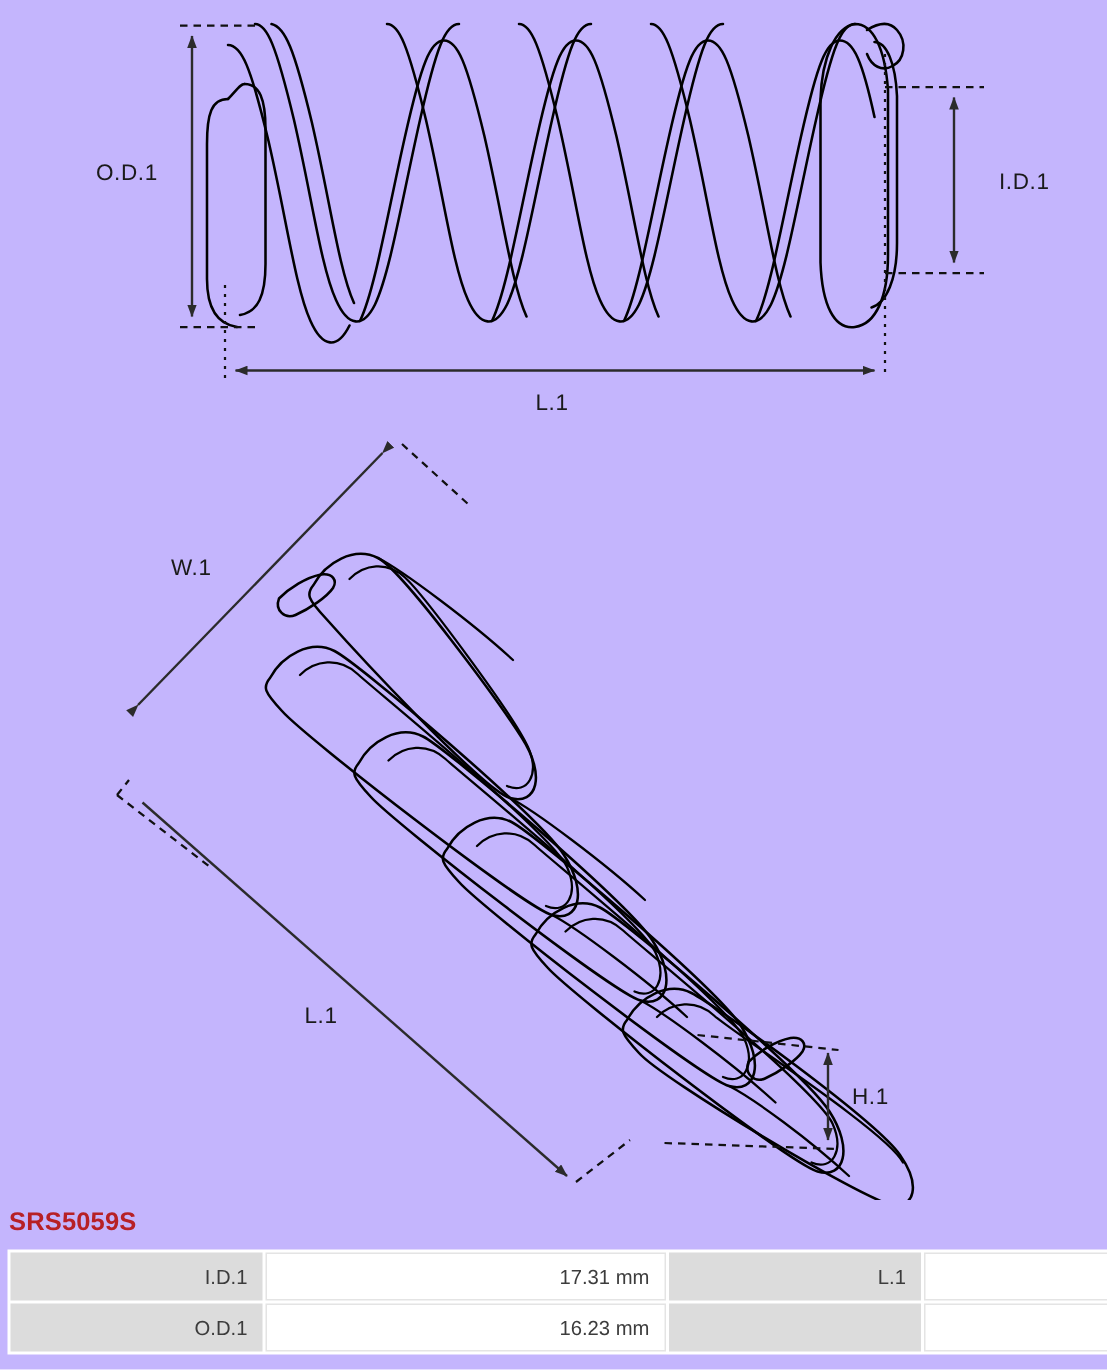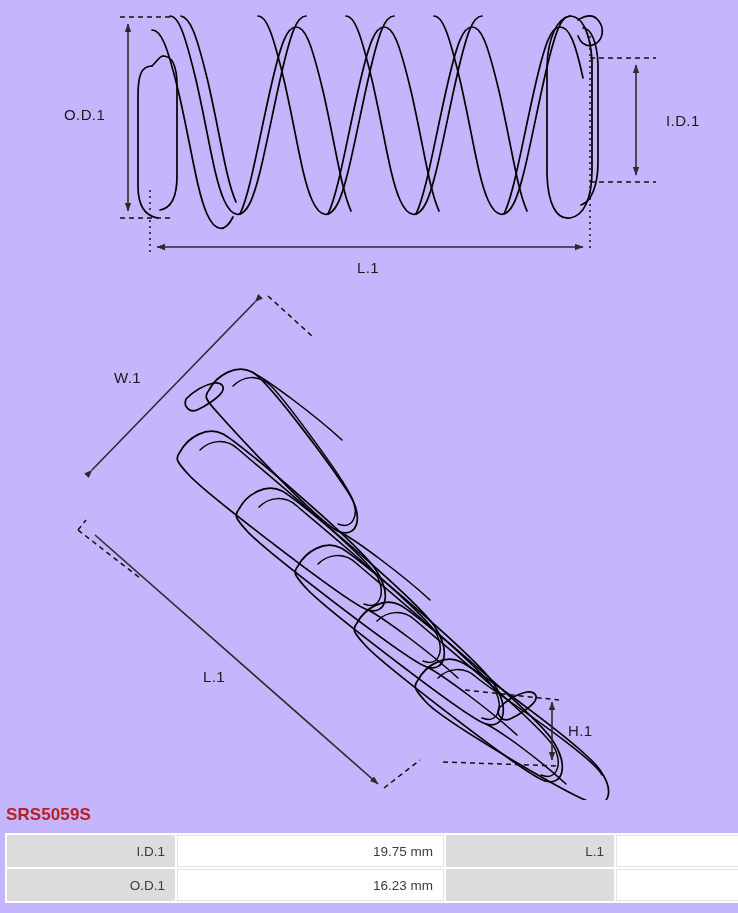--- a/index.html
+++ b/index.html
@@ -270,21 +270,21 @@
   </div>
 
   <div id="info-block">
 
     <div id="part-title" style="color: rgb(183, 32, 37);">SRS5059S</div>
 
     <table id="spec-table">
       <tbody>
         <tr>
           <td class="key-cell col-k">I.D.1</td>
-          <td class="val-cell col-v">19.75 mm</td>
+          <td class="val-cell col-v">17.31 mm</td>
           <td class="key-cell col-k">L.1</td>
           <td class="val-cell col-v">15.60 mm</td>
         </tr>
         <tr>
           <td class="key-cell col-k">O.D.1</td>
           <td class="val-cell col-v">16.23 mm</td>
           <td class="empty-key col-k"></td>
           <td class="empty-val col-v"></td>
         </tr>
       </tbody>

